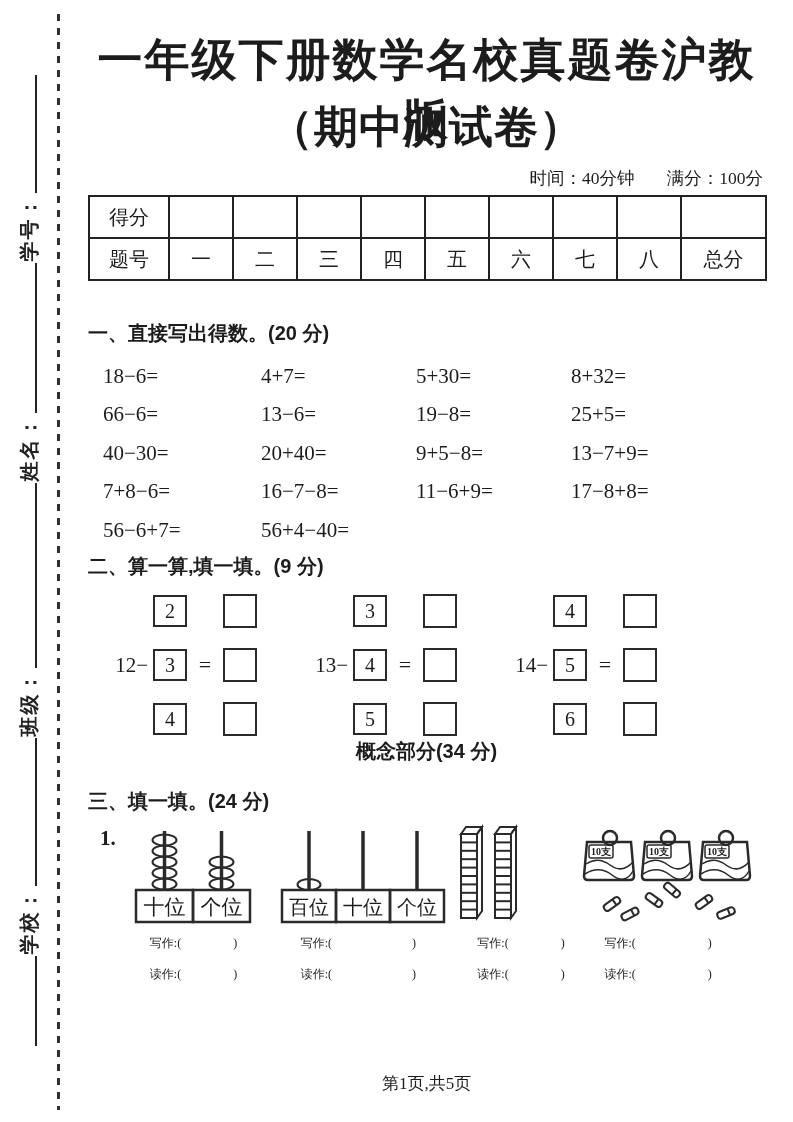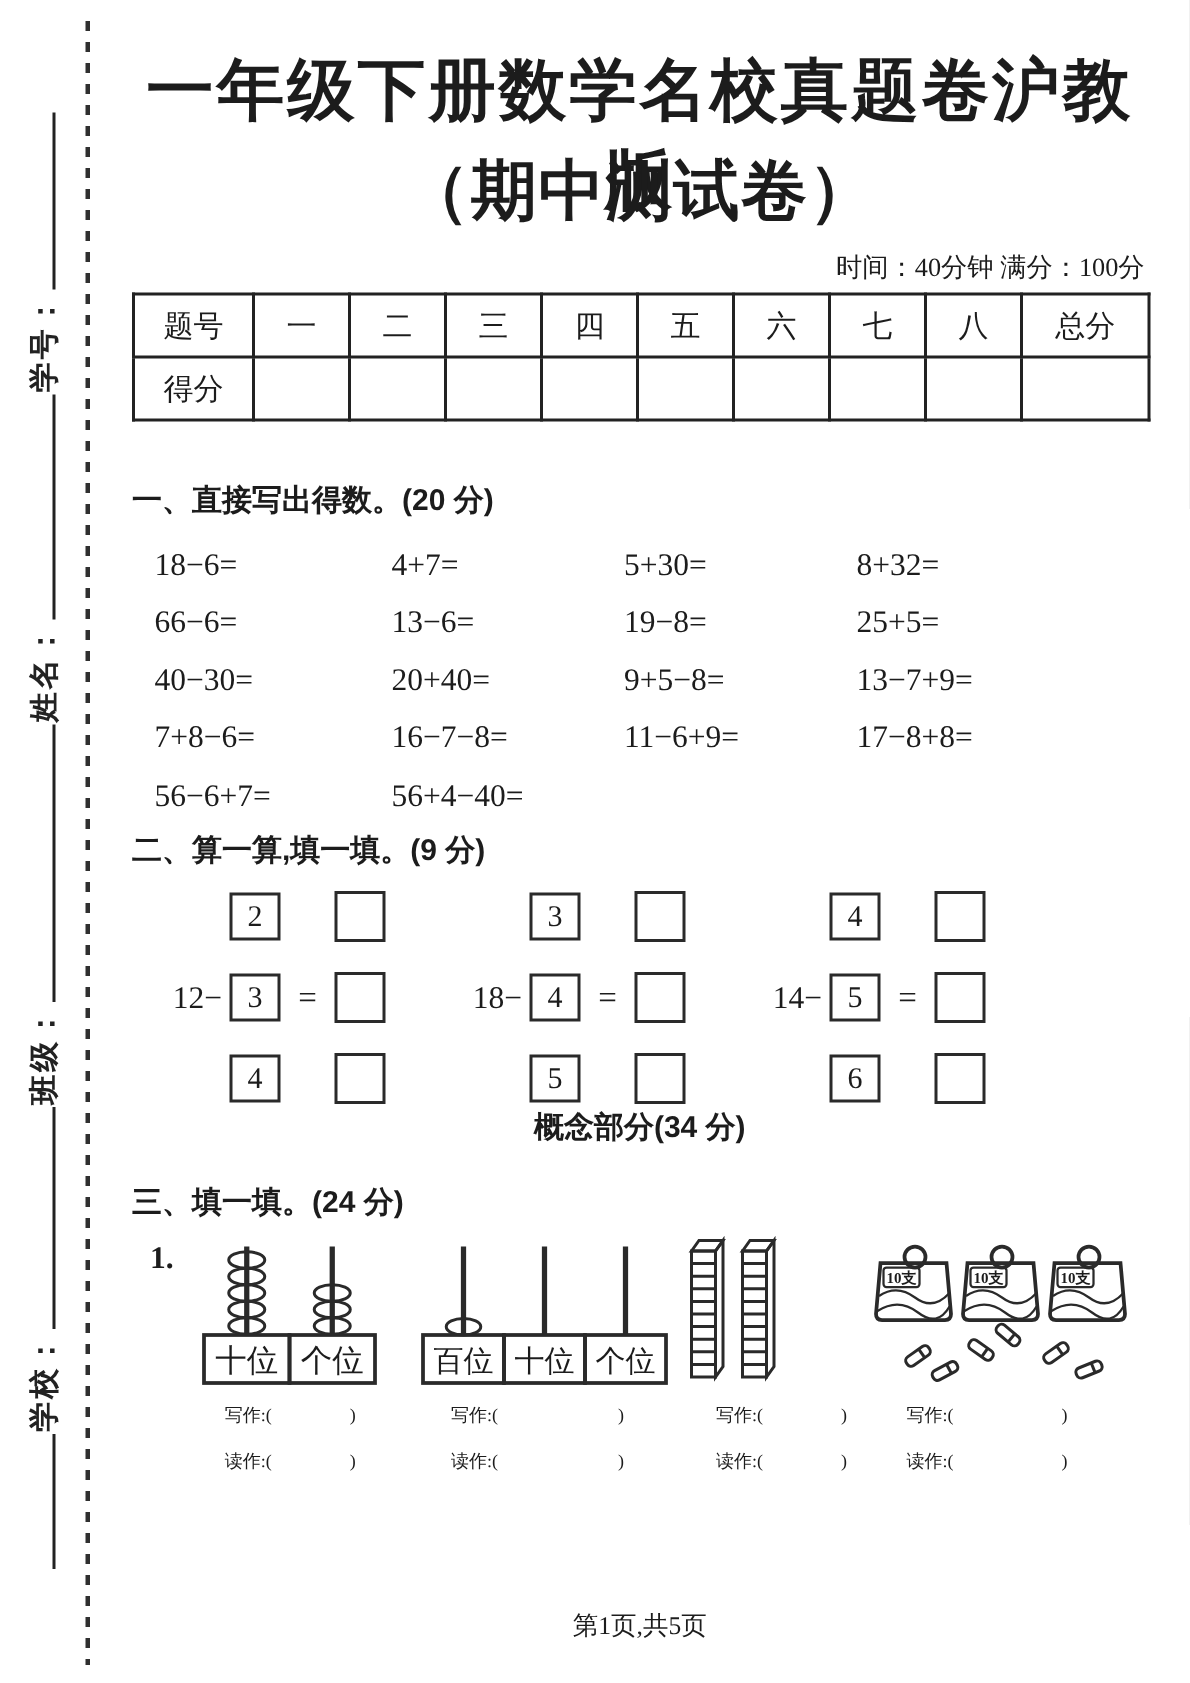--- a/index.html
+++ b/index.html
@@ -20,21 +20,21 @@
   }
   .blank-line{display:inline-block;border-bottom:2px solid #222;height:14px;}
   .bl-a{width:90px}.bl-b{width:148px}.bl-c{width:185px}.bl-d{width:150px}.bl-e{width:118px}
   .side-label{margin:0 2px;font-weight:600;}
   
   .title{position:absolute;top:30px;left:88px;right:28px;text-align:center;
     font-size:45px;font-weight:700;letter-spacing:2px;}
   .subtitle{position:absolute;top:98px;left:88px;right:28px;text-align:center;
     font-size:44px;font-weight:700;letter-spacing:1px;}
   .meta{position:absolute;top:166px;right:30px;font-size:17.5px;}
-  .meta span{margin-left:0;text-align:center;}
+  .meta span{margin-left:28px;text-align:center;}
   
   table.score{position:absolute;top:195px;left:88px;width:677px;
     border-collapse:collapse;table-layout:fixed;}
   table.score td{border:2px solid #222;text-align:center;font-size:20px;
     height:40px;padding:0;}
   
   .part-header{position:absolute;left:88px;right:28px;text-align:center;
     font-family:"Liberation Sans","DejaVu Sans",sans-serif;
     font-size:20px;font-weight:700;}
   .ph-calc{top:287px;}
@@ -114,42 +114,42 @@
         <col style="width:64px">
       <col style="width:64px">
         <col style="width:64px">
         <col style="width:64px">
         <col style="width:64px">
       <col style="width:64px">
         <col style="width:85px">
     </colgroup>
     <tbody>
         <tr>
+      <td>得分</td>
+      <td></td>
+      <td></td>
+      <td></td>
+      <td></td>
+      <td></td>
+      <td></td>
+      <td></td>
+      <td></td>
+      <td></td>
+    </tr>
+    <tr>
       <td>题号</td>
       <td>一</td>
       <td>二</td>
       <td>三</td>
       <td>四</td>
       <td>五</td>
       <td>六</td>
       <td>七</td>
       <td>八</td>
       <td>总分</td>
-    </tr>
-    <tr>
-      <td>得分</td>
-      <td></td>
-      <td></td>
-      <td></td>
-      <td></td>
-      <td></td>
-      <td></td>
-      <td></td>
-      <td></td>
-      <td></td>
     </tr>
   </tbody>
     </table>
 
   <div class="sec-title st1">一、直接写出得数。(20 分)</div>
 
   <div class="s1-grid">
     <div>18−6=</div>
     <div>4+7=</div>
     <div>5+30=</div>
@@ -179,21 +179,21 @@
       <span class="expr" style="grid-row:2">12−</span>
       <span class="nbox c2" style="grid-row:2">3</span>
       <span class="eq" style="grid-row:2">=</span>
       <span class="nbox c4" style="grid-row:2"></span>
       <span class="nbox c2" style="grid-row:3">4</span>
       <span class="nbox c4" style="grid-row:3"></span>
     </div>
     <div class="g2">
       <span class="nbox c2" style="grid-row:1">3</span>
       <span class="nbox c4" style="grid-row:1"></span>
-      <span class="expr" style="grid-row:2">18−</span>
+      <span class="expr" style="grid-row:2">13−</span>
       <span class="nbox c2" style="grid-row:2">4</span>
       <span class="eq" style="grid-row:2">=</span>
       <span class="nbox c4" style="grid-row:2"></span>
       <span class="nbox c2" style="grid-row:3">5</span>
       <span class="nbox c4" style="grid-row:3"></span>
     </div>
     <div class="g2">
       <span class="nbox c2" style="grid-row:1">4</span>
       <span class="nbox c4" style="grid-row:1"></span>
       <span class="expr" style="grid-row:2">14−</span>

